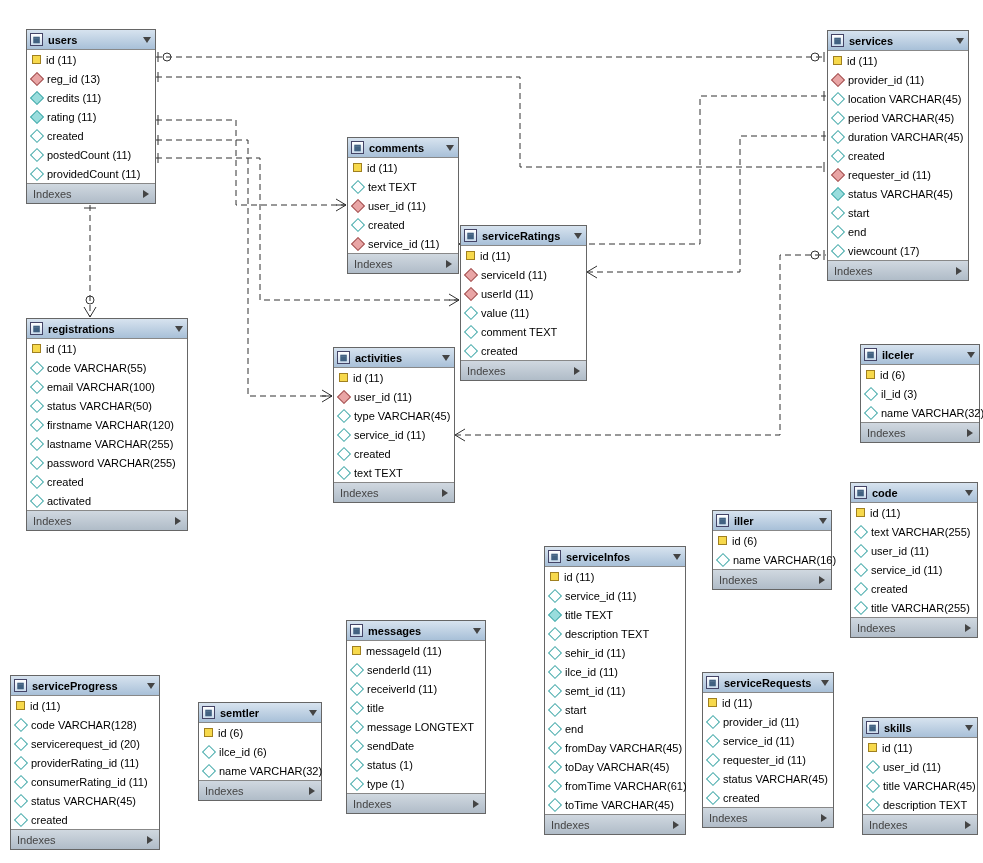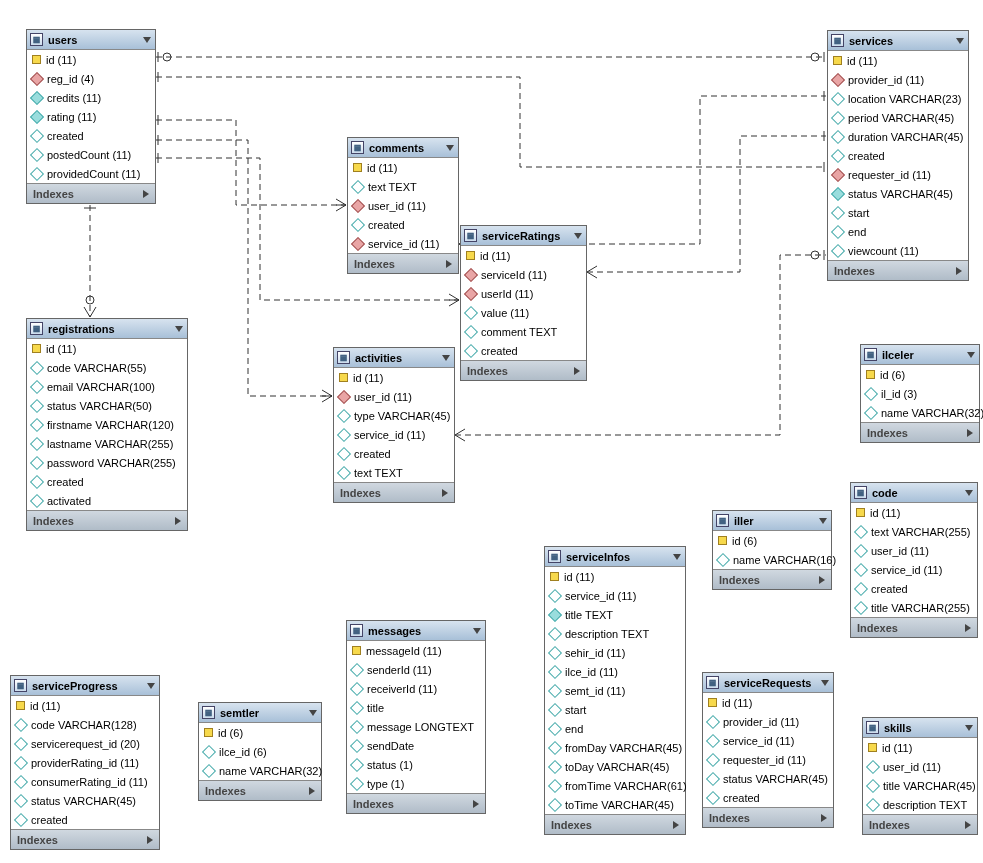--- a/index.html
+++ b/index.html
@@ -54,21 +54,21 @@
   .bullet.key { background: #f7d94c; border:1px solid #a08020; border-radius:0; transform:none; width:7px;height:7px;}
   .bullet.fk  { background: #e9a5a5; border:1px solid #a05050;}
   .bullet.norm{ background: #fff; border:1px solid #4aa; }
   .bullet.norm-fill{ background:#9dd; border:1px solid #4aa;}
   .indexes-row {
     background: linear-gradient(to bottom, #d0d8e0, #b0bcc8);
     border-top: 1px solid #888;
     padding: 2px 6px;
     display: flex; align-items: center; justify-content: space-between;
     height: 15px;
-    font-weight: bold;
+    font-weight: normal;
     color: #444;
   }
   .indexes-row .arrow {
     width:0;height:0;border-top:4px solid transparent;border-bottom:4px solid transparent;border-left:6px solid #444;
   }
   svg.connectors {
     position:absolute; top:0; left:0; width:983px; height:863px; pointer-events:none;
   }
 </style>
 </head>
@@ -134,21 +134,21 @@
         <span class="hicon">▦</span>
         <span class="title">users</span>
         <span class="collapse"></span>
       </div>
       <div class="col">
         <span class="bullet key"></span>
         <span>id (11)</span>
       </div>
       <div class="col">
         <span class="bullet fk"></span>
-        <span>reg_id (4)</span>
+        <span>reg_id (13)</span>
       </div>
       <div class="col">
         <span class="bullet norm-fill"></span>
         <span>credits (11)</span>
       </div>
       <div class="col">
         <span class="bullet norm-fill"></span>
         <span>rating (11)</span>
       </div>
       <div class="col">
@@ -177,21 +177,21 @@
       <div class="col">
         <span class="bullet key"></span>
         <span>id (11)</span>
       </div>
       <div class="col">
         <span class="bullet fk"></span>
         <span>provider_id (11)</span>
       </div>
       <div class="col">
         <span class="bullet norm"></span>
-        <span>location VARCHAR(23)</span>
+        <span>location VARCHAR(45)</span>
       </div>
       <div class="col">
         <span class="bullet norm"></span>
         <span>period VARCHAR(45)</span>
       </div>
       <div class="col">
         <span class="bullet norm"></span>
         <span>duration VARCHAR(45)</span>
       </div>
       <div class="col">
@@ -209,21 +209,21 @@
       <div class="col">
         <span class="bullet norm"></span>
         <span>start</span>
       </div>
       <div class="col">
         <span class="bullet norm"></span>
         <span>end</span>
       </div>
       <div class="col">
         <span class="bullet norm"></span>
-        <span>viewcount (11)</span>
+        <span>viewcount (17)</span>
       </div>
       <div class="indexes-row">
         <span>Indexes</span>
         <span class="arrow"></span>
       </div>
     </div>
     <div class="table-box" style="left: 347px; top: 137px; width: 110px;">
       <div class="table-header">
         <span class="hicon">▦</span>
         <span class="title">comments</span>

